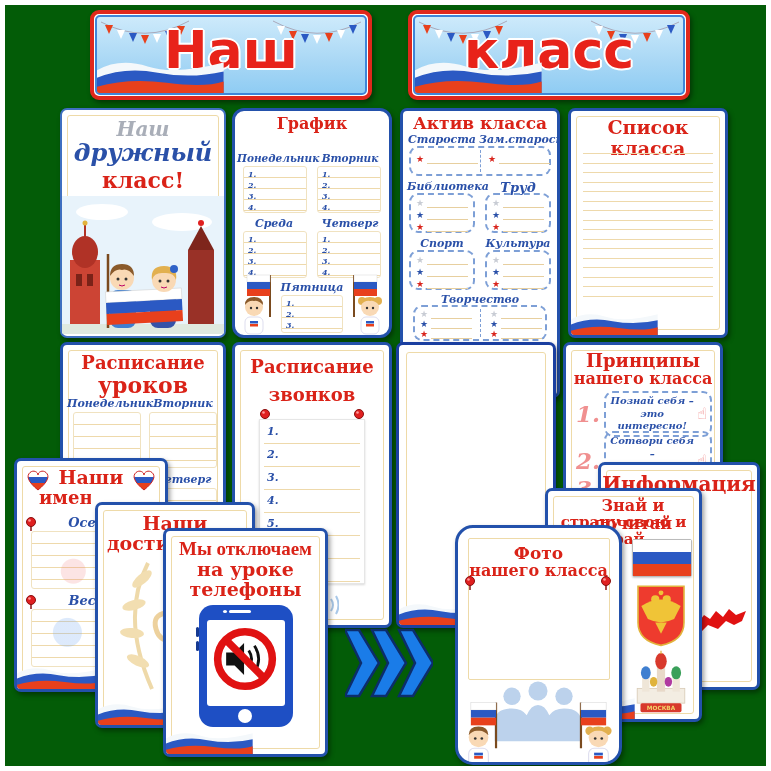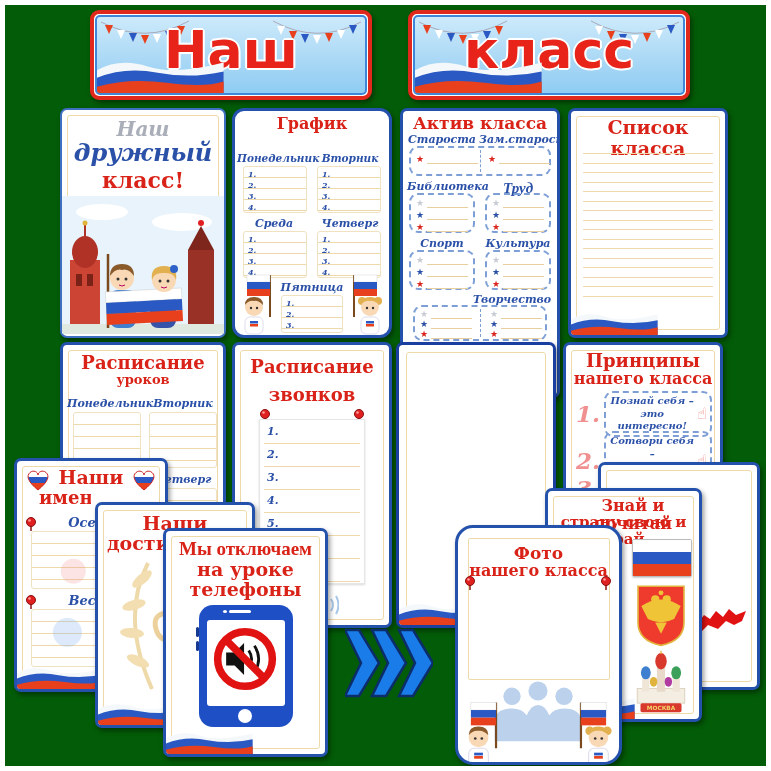--- a/index.html
+++ b/index.html
@@ -223,21 +223,21 @@
       <div class="srow" style="width:62px;margin-top:5px;">
           <span class="st red">★</span>
           <span class="ln"></span>
         </div>
       <div class="srow" style="position:absolute;left:72px;top:5px;width:62px;">
           <span class="st red">★</span>
           <span class="ln"></span>
         </div>
     </div>
     <div class="lbl" style="left:4px;top:69px;width:70px;font-size:11px;">Библиотека</div>
-    <div class="lbl" style="left:80px;top:69px;width:70px;font-size:15px;font-family:Liberation Serif, serif;">Труд</div>
+    <div class="lbl" style="left:80px;top:69px;width:70px;font-size:13px;">Труд</div>
     <div class="db" style="left:6px;top:82px;width:66px;height:40px;padding-top:2px;">
       <div class="srow">
           <span class="st silver">★</span>
           <span class="ln"></span>
         </div>
       <div class="srow">
           <span class="st blue">★</span>
           <span class="ln"></span>
         </div>
       <div class="srow">
@@ -282,21 +282,21 @@
         </div>
       <div class="srow">
           <span class="st blue">★</span>
           <span class="ln"></span>
         </div>
       <div class="srow">
           <span class="st red">★</span>
           <span class="ln"></span>
         </div>
     </div>
-    <div class="lbl" style="left:37px;top:182px;width:80px;font-size:11px;margin-left:32px;">Творчество</div>
+    <div class="lbl" style="left:37px;top:182px;width:80px;font-size:11px;">Творчество</div>
     <div class="db" style="left:10px;top:194px;width:134px;height:36px;padding-top:2px;">
       <div style="position:absolute;left:50%;top:2px;bottom:2px;border-left:1.5px dashed #7d9fd6;"></div>
       <div style="width:62px;">
         <div class="srow" style="height:10px">
             <span class="st silver">★</span>
             <span class="ln"></span>
           </div>
         <div class="srow" style="height:10px">
             <span class="st blue">★</span>
             <span class="ln"></span>
@@ -335,21 +335,21 @@
     <svg class="wave" viewBox="0 0 100 30" preserveAspectRatio="none">
       <path d="M0 12 Q18 2 40 9 T100 6 L100 30 L0 30 Z" fill="#f4f8fb"></path>
       <path d="M0 18 Q22 9 48 14 T100 13 L100 30 L0 30 Z" fill="#2b59c3"></path>
       <path d="M0 25 Q25 18 55 22 T100 21 L100 30 L0 30 Z" fill="#e8401c"></path>
     </svg>
   </div>
 
   <div class="card" style="left:60px;top:342px;width:166px;height:286px;z-index:1;">
     <div class="gf"></div>
     <div class="t" style="top:8px;font-size:18px;">Расписание</div>
-    <div class="t" style="top:28px;font-size:13px;">уроков</div>
+    <div class="t" style="top:28px;font-size:22px;">уроков</div>
     <div class="lbl" style="left:4px;top:52px;width:76px;font-size:11px;">Понедельник</div>
     <div class="lbl" style="left:82px;top:52px;width:76px;font-size:11px;">Вторник</div>
     <div class="lb" style="left:10px;top:67px;width:66px;height:54px;"></div>
     <div class="lb" style="left:86px;top:67px;width:66px;height:54px;"></div>
     <div class="lbl" style="left:4px;top:128px;width:76px;font-size:11px;">Среда</div>
     <div class="lbl" style="left:82px;top:128px;width:76px;font-size:11px;">Четверг</div>
     <div class="lb" style="left:10px;top:143px;width:66px;height:54px;"></div>
     <div class="lb" style="left:86px;top:143px;width:66px;height:54px;"></div>
   </div>
 
@@ -422,20 +422,21 @@
     <div class="pit" style="left:10px;top:126px;width:136px;">
       <span class="pnum">3.</span>
       <div class="pbox" style="min-height:26px;">
           <div class="ptxt"></div>
         </div>
     </div>
   </div>
 
   <div class="card" style="left:598px;top:462px;width:162px;height:228px;z-index:2;">
     <div class="gf"></div>
+    <div class="t" style="top:8px;font-size:20px;">Информация</div>
     <svg style="position:absolute;left:95px;top:140px;" width="52" height="30" viewBox="0 0 52 30">
       <path d="M2 18 L8 10 L14 14 L20 6 L27 12 L33 4 L40 10 L50 6 L46 16 L38 20 L30 16 L22 24 L12 20 L6 26 Z" fill="#e01212"></path>
     </svg>
     <svg class="wave" viewBox="0 0 100 30" preserveAspectRatio="none">
       <path d="M0 12 Q18 2 40 9 T100 6 L100 30 L0 30 Z" fill="#f4f8fb"></path>
       <path d="M0 18 Q22 9 48 14 T100 13 L100 30 L0 30 Z" fill="#2b59c3"></path>
       <path d="M0 25 Q25 18 55 22 T100 21 L100 30 L0 30 Z" fill="#e8401c"></path>
     </svg>
   </div>
 

